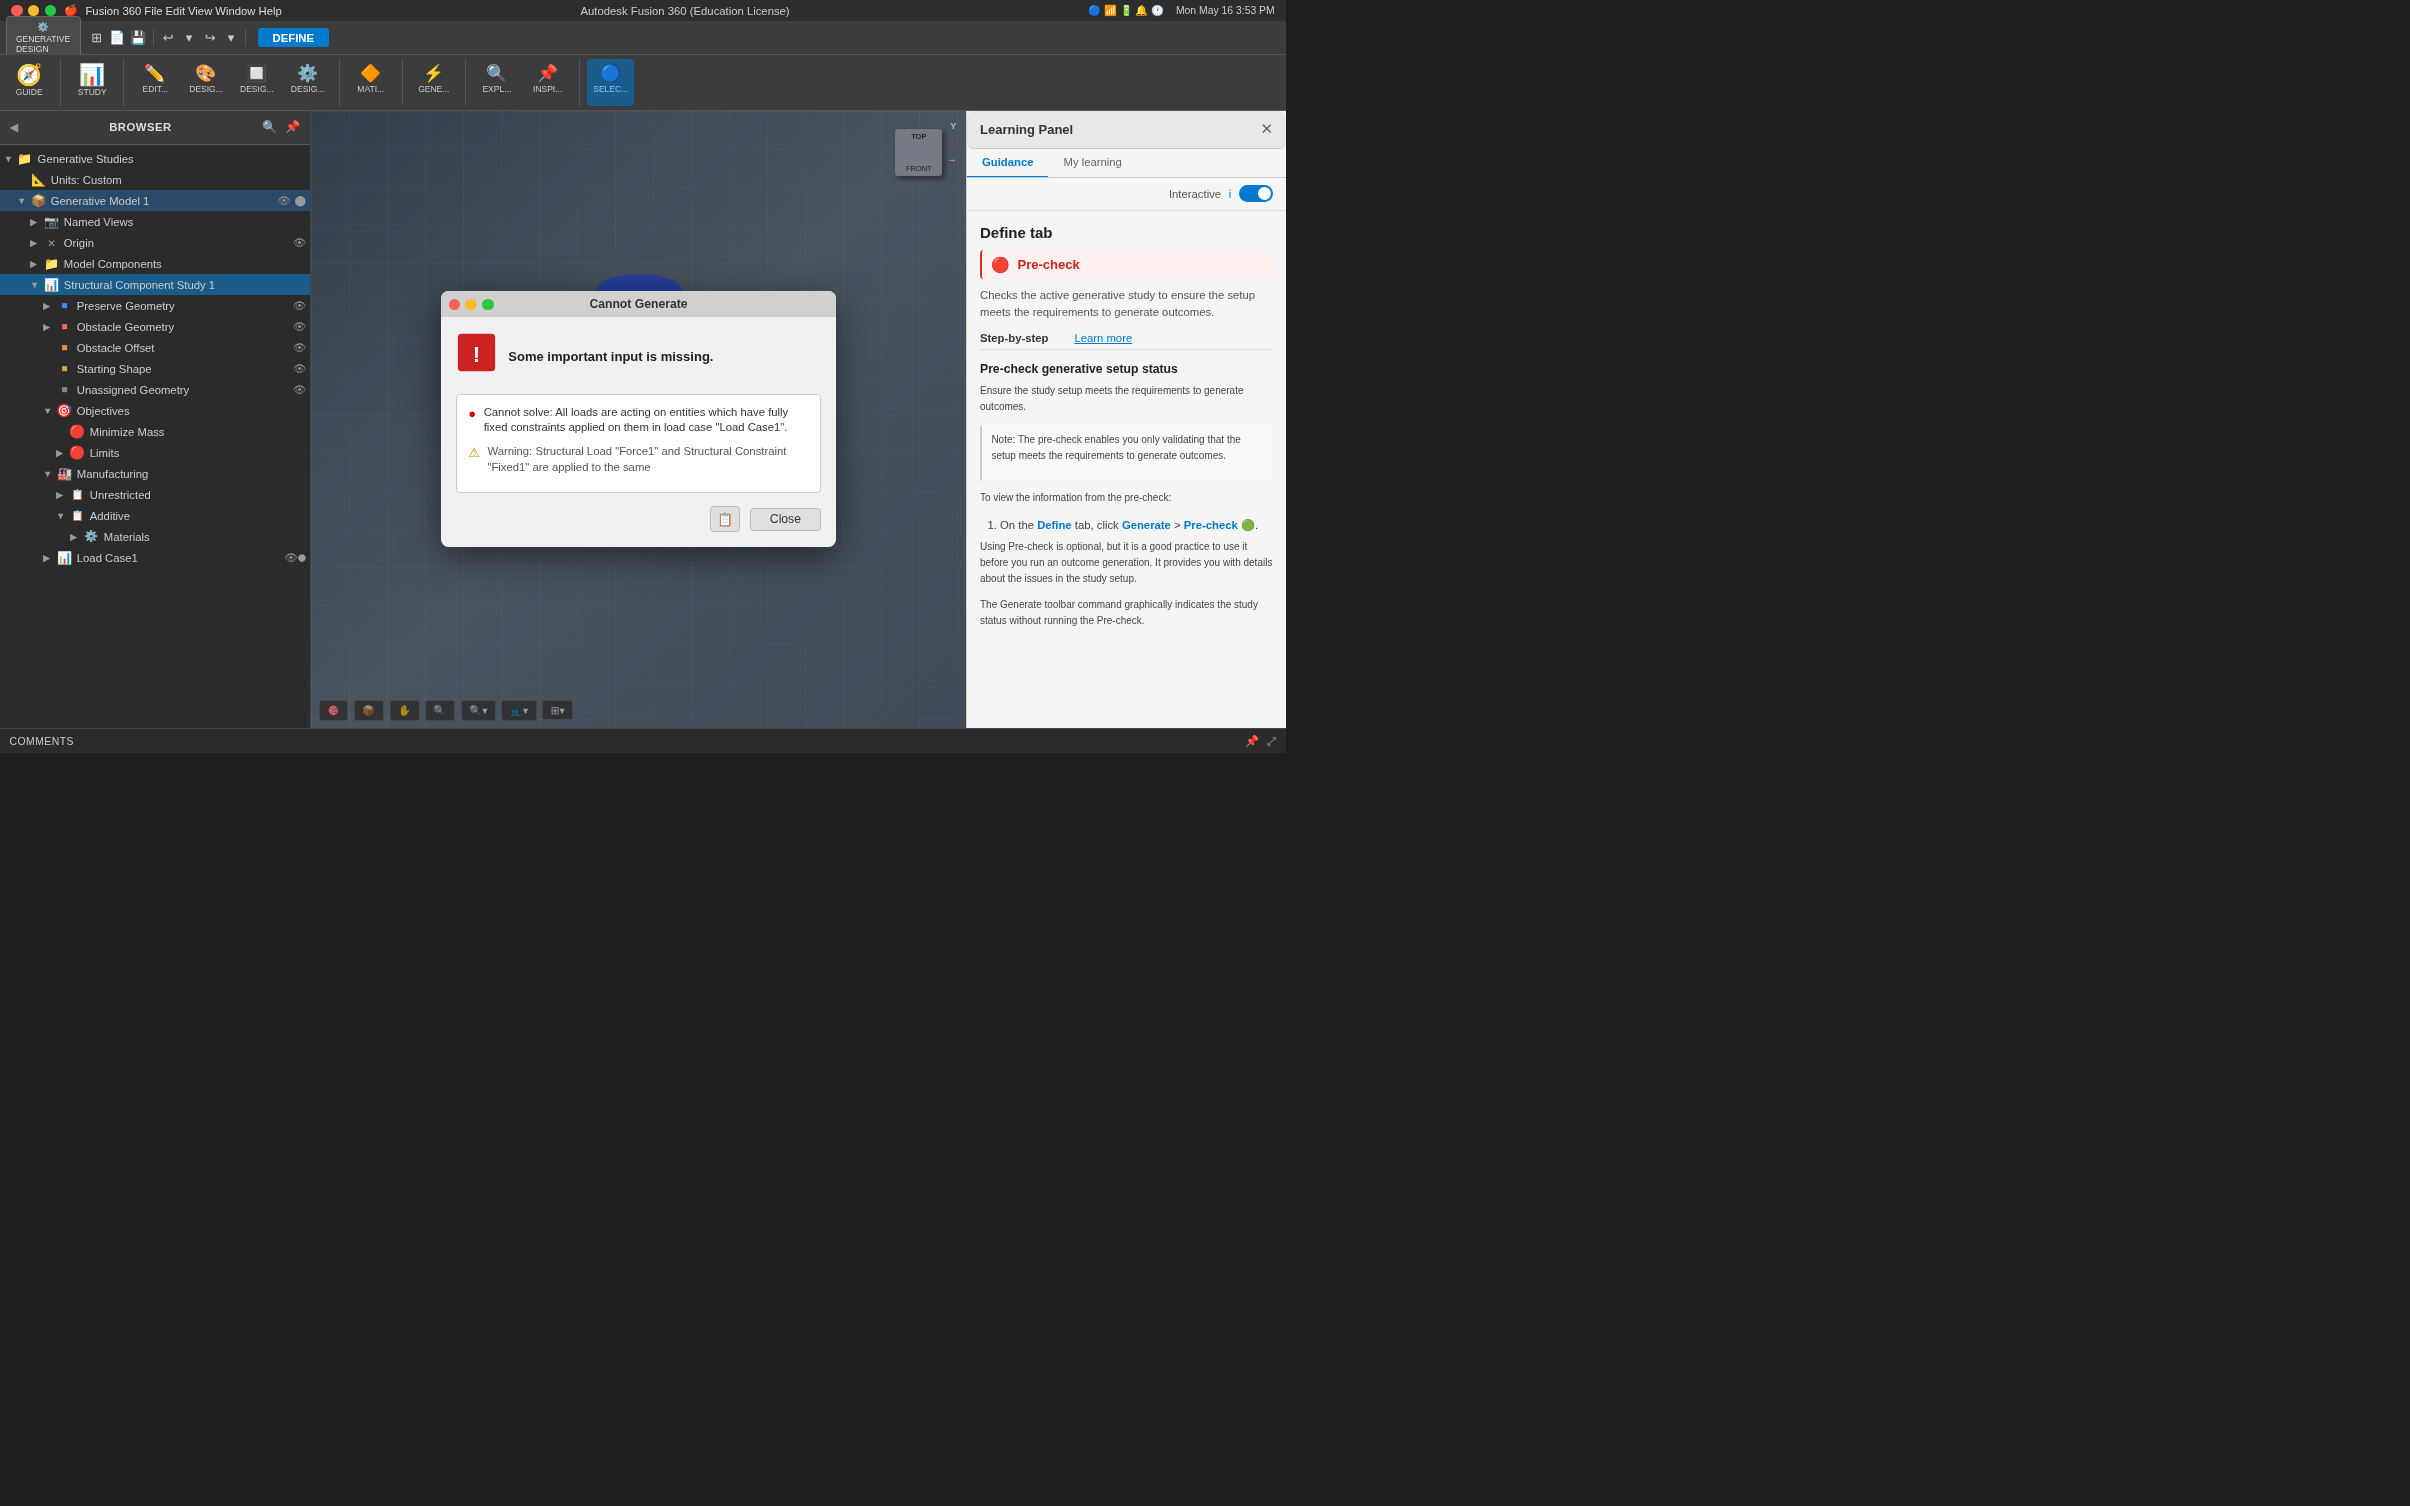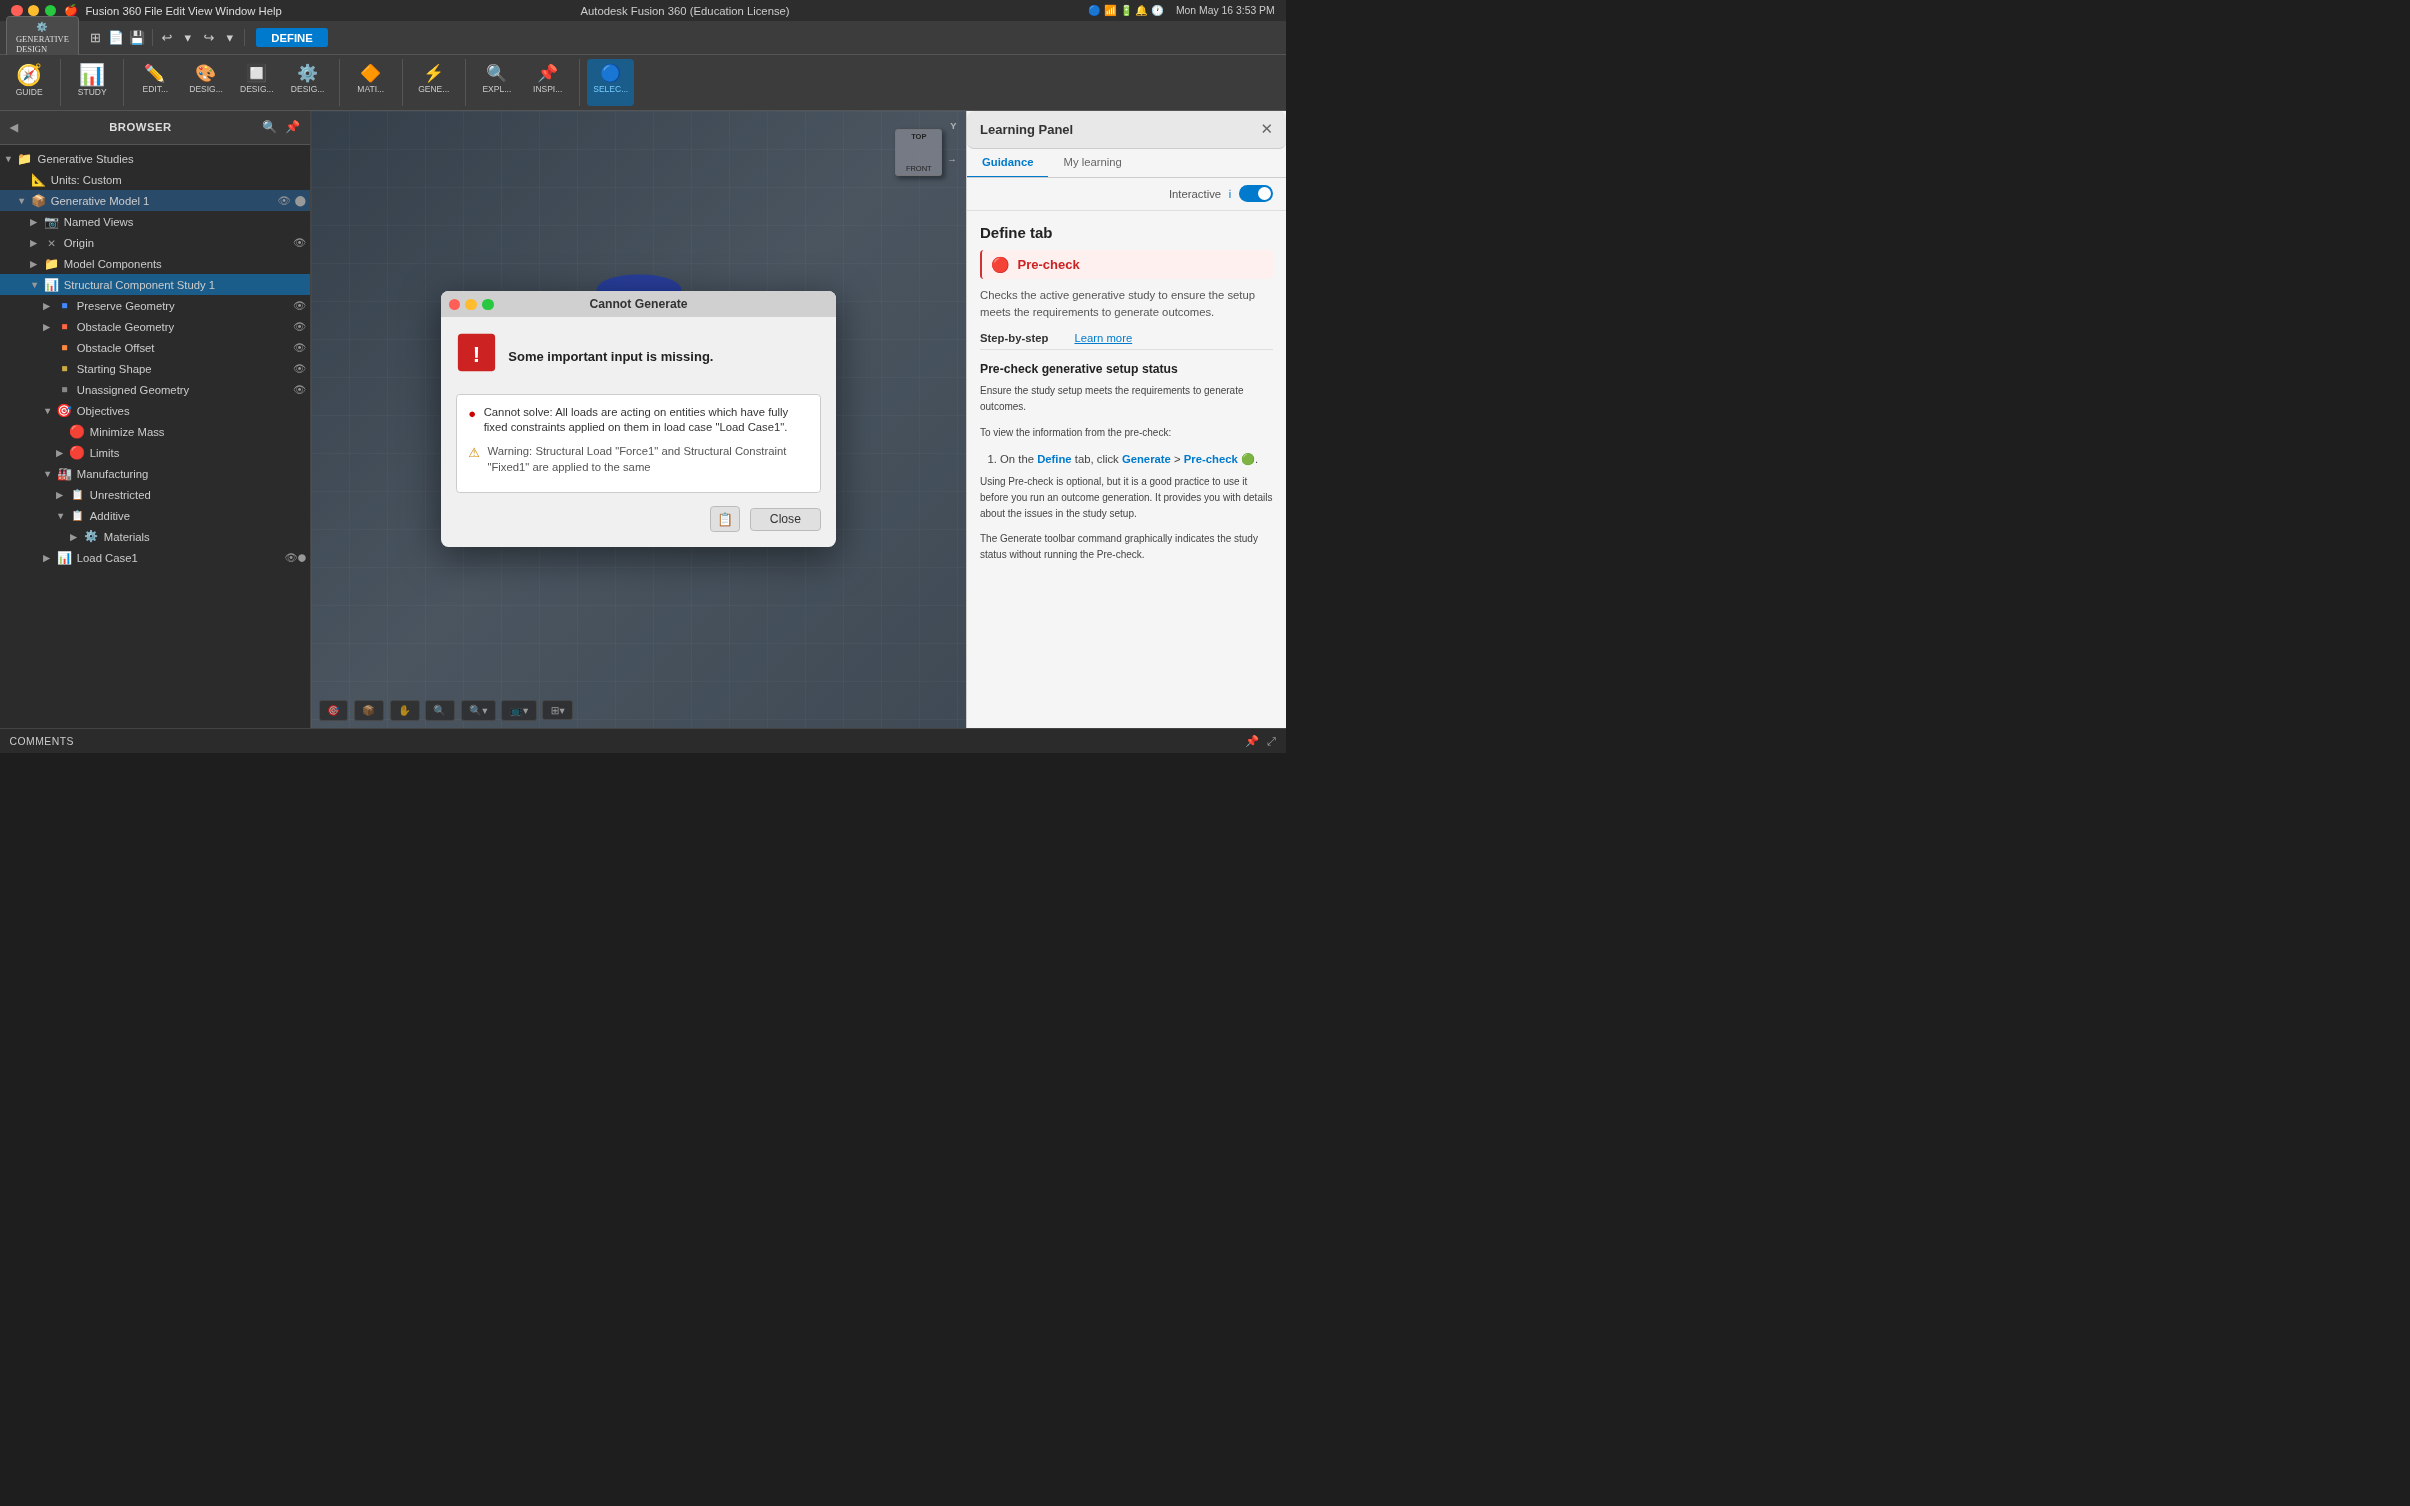--- a/index.html
+++ b/index.html
@@ -358,21 +358,21 @@
     <span>Mon May 16  3:53 PM</span>
   </div>
 </div>
 
 <div class="app-container">
 
   <div style="display:flex; background:#3c3c3c; height:34px; align-items:center; border-bottom:0.9px solid #555;">
 
     <div class="gen-design-btn" style="margin:0 5.6px; font-size:9.4px; line-height:1.2;">
       <span>⚙️</span>
-      <span style="font-size:8.5px; color:#ddd;font-family:Liberation Serif, serif;">GENERATIVE<br>DESIGN</span>
+      <span style="font-size:8.5px; color:#ddd;">GENERATIVE<br>DESIGN</span>
     </div>
 
     <div class="toolbar-icon">⊞</div>
     <div class="toolbar-icon">📄</div>
     <div class="toolbar-icon">💾</div>
     <div class="toolbar-sep"></div>
     <div class="toolbar-icon">↩</div>
     <div class="toolbar-icon">▾</div>
     <div class="toolbar-icon">↪</div>
     <div class="toolbar-icon">▾</div>
@@ -685,20 +685,23 @@
         <div class="rp-text">Checks the active generative study to ensure the setup meets the requirements to generate outcomes.</div>
 
         <div class="rp-step-tabs">
           <span class="rp-step-tab active">Step-by-step</span>
           <span class="rp-step-tab">Learn more</span>
         </div>
 
         <div class="rp-step-content-title">Pre-check generative setup status</div>
         <div class="rp-body-text">Ensure the study setup meets the requirements to generate outcomes.</div>
 
+        <div style="background: #f9f9f9; border-left: 2.8px solid #ccc; padding: 7.5px 9.4px; margin-bottom: 9.4px; border-radius: 1.9px;">
+          <div class="rp-body-text">Note: The pre-check enables you only validating that the setup meets the requirements to generate outcomes.</div>
+        </div>
 
         <div class="rp-body-text">To view the information from the pre-check:</div>
         <div class="rp-list-item">
           <span>1. On the </span>
           <span class="rp-highlight">Define</span>
           <span> tab, click </span>
           <span class="rp-highlight">Generate</span>
           <span> &gt; </span>
           <span class="rp-highlight">Pre-check</span>
           <span> 🟢.</span>

